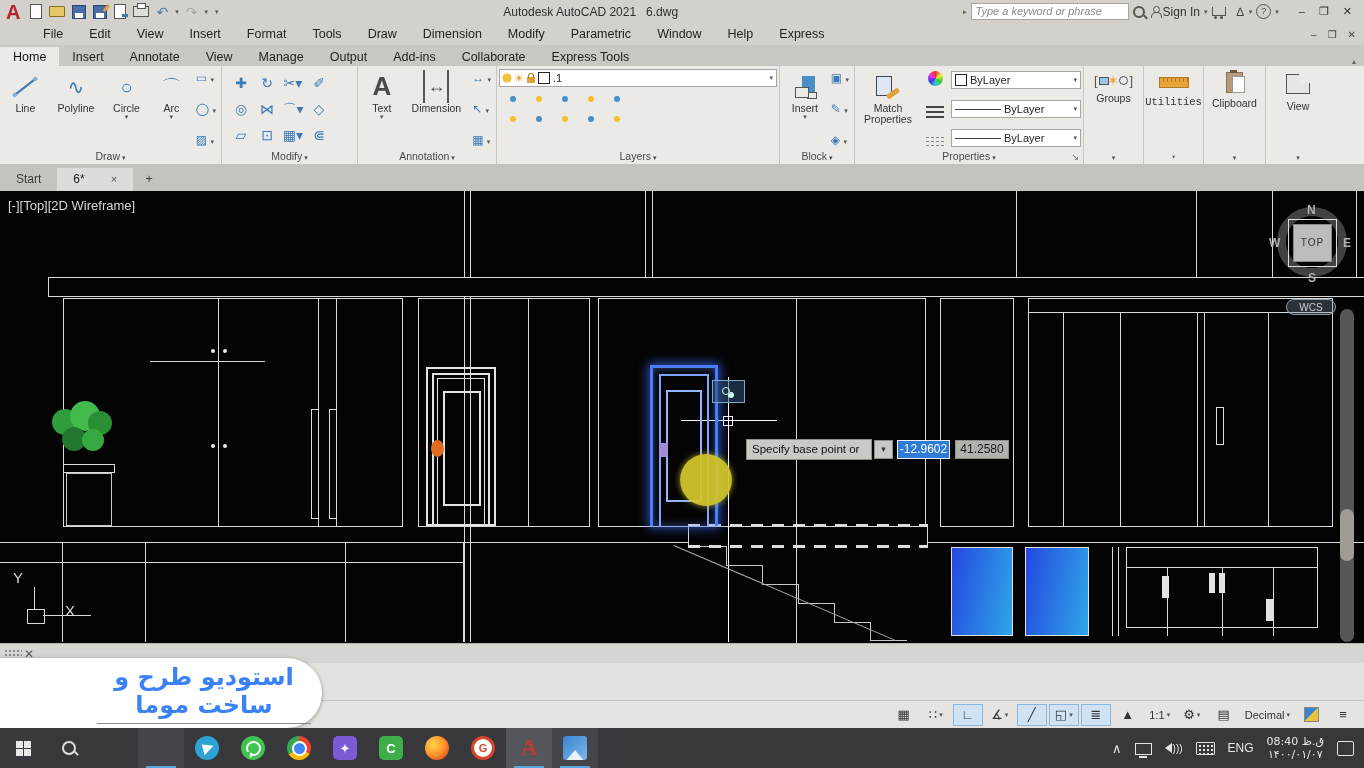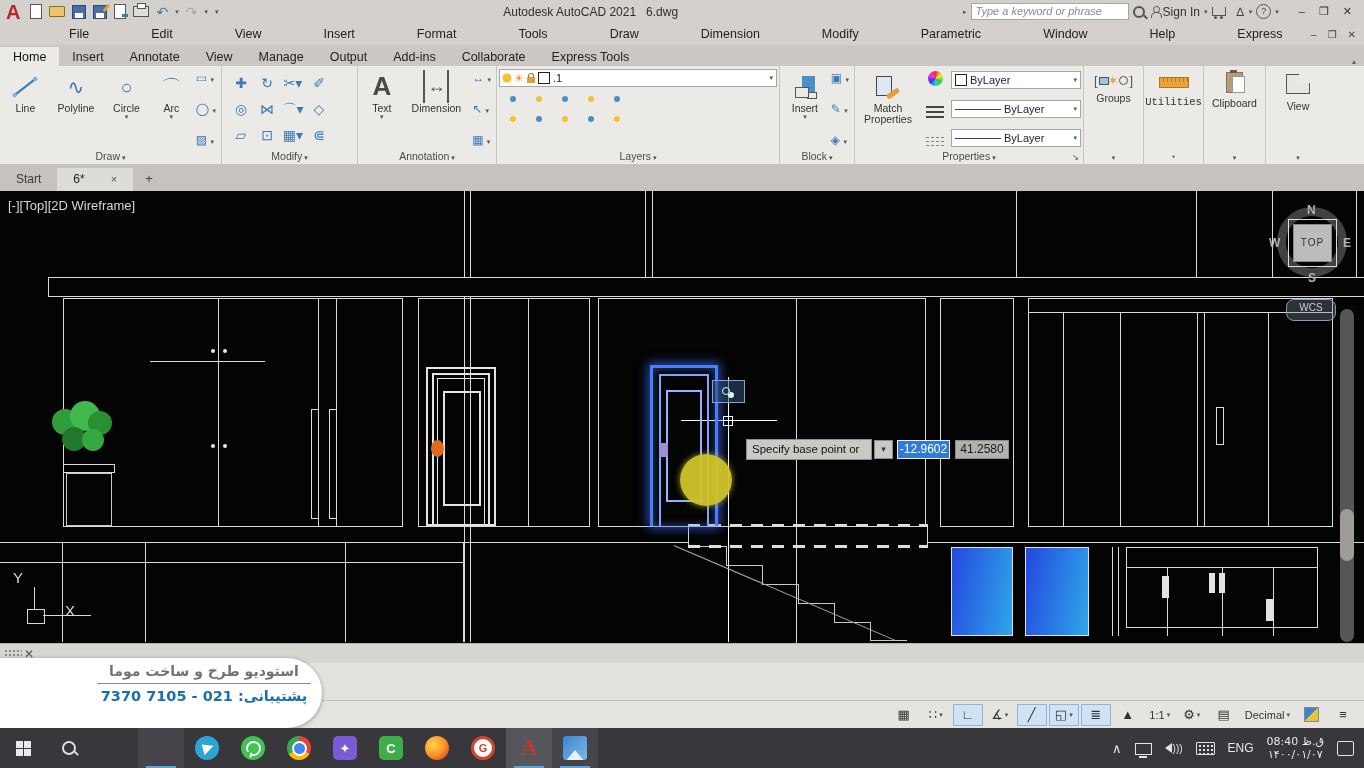--- a/index.html
+++ b/index.html
@@ -32,21 +32,21 @@
   .person::before{content:"";position:absolute;left:2px;top:-2px;width:5px;height:5px;border:1px solid #555;border-radius:50%;}
   .person::after{content:"";position:absolute;left:0;top:4px;width:9px;height:5px;border:1px solid #555;border-bottom:none;border-radius:5px 5px 0 0;}
   .tb-ic{color:#444;font-size:12px;margin:0 5px;}
   .cart{width:12px;height:8px;border:1px solid #555;border-top:none;position:relative;display:inline-block;margin:0 5px;}
   .cart::after{content:"";position:absolute;left:1px;bottom:-4px;width:3px;height:3px;border-radius:50%;background:#555;box-shadow:6px 0 0 #555;}
   .helpc{display:inline-block;width:13px;height:13px;border:1px solid #555;border-radius:50%;text-align:center;
     font-size:9px;line-height:13px;color:#444;margin:0 4px;}
   .winbtns{display:flex;gap:14px;margin:0 12px 0 20px;color:#333;font-size:11px;}
   
   #menubar{top:23px;height:22px;background:#d4d1cc;display:flex;align-items:center;font-size:12.5px;color:#222;}
-  #menubar-items{display:flex;padding-left:56px;gap:36px;}
+  #menubar-items{display:flex;padding-left:30px;}
   .menu-item{padding:2px 13px;cursor:default;}
   #doc-controls{margin-left:auto;display:flex;gap:11px;margin-right:8px;font-size:10px;color:#444;}
   
   #tabrow{top:45px;height:21px;background:#cbc8c3;display:flex;align-items:flex-end;font-size:12.5px;color:#222;}
   .rtab{padding:3px 13px 2px;cursor:default;}
   .rtab.active{background:#eceae6;color:#111;}
   #ribbon-collapse{margin-left:auto;margin-right:8px;font-size:8px;color:#666;}
   
   #ribbon{top:66px;height:98px;background:#eceae6;border-bottom:1px solid #b5b3af;display:flex;}
   .panel{border-right:1px solid #c9c6c1;display:flex;flex-direction:column;box-sizing:border-box;}
@@ -139,21 +139,21 @@
     color:#333;font-size:9px;text-align:center;line-height:17px;}
   #dvx{left:897px;top:249px;width:53px;height:19px;background:#2e7cd6;border:1px solid #eee;box-sizing:border-box;
     color:#fff;font-size:12px;line-height:17px;text-align:center;}
   #dvy{left:955px;top:249px;width:54px;height:19px;background:#b3b1ad;border:1px solid #8f8d89;box-sizing:border-box;
     color:#1a1a1a;font-size:12px;line-height:17px;text-align:center;}
   #vc-ring{left:1277px;top:16px;width:70px;height:70px;border:9px solid #414141;border-radius:50%;box-sizing:border-box;}
   #vc-frame{left:1288px;top:28px;width:49px;height:48px;border:1px solid #ddd;box-sizing:border-box;}
   #vc-top{left:1293px;top:33px;width:39px;height:38px;background:#bcbcbc;border:1px solid #8a8a8a;box-sizing:border-box;
     color:#333;font-size:10px;text-align:center;line-height:36px;letter-spacing:1px;}
   .vclbl{color:#b0b0b0;font-size:12px;font-weight:bold;}
-  #wcs{left:1286px;top:108px;width:50px;height:22px;background:rgba(125,135,148,.35);border:1px solid #8a9aa8;
+  #wcs{left:1286px;top:108px;width:50px;height:16px;background:rgba(125,135,148,.35);border:1px solid #8a9aa8;
     border-radius:8px;box-sizing:border-box;color:#c5d0da;font-size:10px;text-align:center;line-height:15px;}
   .ucslbl{color:#d9d9d9;font-size:15px;}
   #scrolltrack{left:1340px;top:118px;width:14px;height:333px;background:#565656;border-radius:7px;}
   #scrollthumb{left:1340px;top:318px;width:14px;height:52px;background:#9f9c97;border-radius:7px;}
   
   #cmdbar{top:643px;height:20px;background:#d7d5d1;border-top:1px solid #b5b3af;display:flex;align-items:center;box-sizing:border-box;}
   #cmdgrip{width:18px;height:10px;margin:0 2px 0 4px;background:radial-gradient(#8a8a8a 1px,#0000 1px);background-size:4px 4px;}
   #cmdclose{color:#555;font-size:12px;margin-right:8px;}
   #cmdtext{font-family:"DejaVu Sans Mono",monospace;font-size:13px;color:#1a1a1a;white-space:pre;}
   #strip{top:663px;height:37px;background:#e4e2de;}
@@ -166,21 +166,21 @@
   .sbit .t{font-size:11px;}
   .sbit .dd2{font-size:7px;color:#555;}
   .sbit .colico{width:13px;height:13px;background:linear-gradient(135deg,#3a85d0 50%,#e8c33a 50%);border:1px solid #888;}
   
   #watermark{position:absolute;left:0;top:658px;width:322px;height:70px;background:#fff;
     border-radius:0 36px 36px 0;box-shadow:0 1px 4px rgba(0,0,0,.35);z-index:40;}
   #wm-circle{position:absolute;left:10px;top:-2px;width:74px;height:74px;border-radius:50%;background:#1f6f9e;
     display:flex;flex-direction:column;align-items:center;justify-content:center;color:#fff;
     font-weight:bold;font-size:20px;line-height:17px;font-family:"DejaVu Sans",sans-serif;}
   #wm-text{position:absolute;left:95px;top:5px;width:218px;text-align:center;direction:rtl;font-family:"DejaVu Sans",sans-serif;}
-  #wm-line1{font-size:14px;font-weight:bold;color:#737373;}
+  #wm-line1{font-size:24px;font-weight:bold;color:#3b82f6;}
   #wm-divider{height:1px;background:#8a8a8a;margin:4px 2px;}
   #wm-line2{font-size:14.5px;font-weight:bold;color:#1a6fae;}
   
   #taskbar{top:728px;height:40px;background:#38383c;display:flex;align-items:stretch;z-index:50;}
   .app{width:46px;display:flex;align-items:center;justify-content:center;position:relative;}
   .app.active{background:#44444a;}
   .app.active::after{content:"";position:absolute;left:8px;right:8px;bottom:0;height:2px;background:#58a6e0;}
   .app.focused{background:#55555c;}
   .ic-start{width:15px;height:15px;position:relative;}
   .ic-start::before{content:"";position:absolute;width:7px;height:7px;background:#e8e8e8;box-shadow:8px 0 0 #e8e8e8,0 8px 0 #e8e8e8,8px 8px 0 #e8e8e8;}

